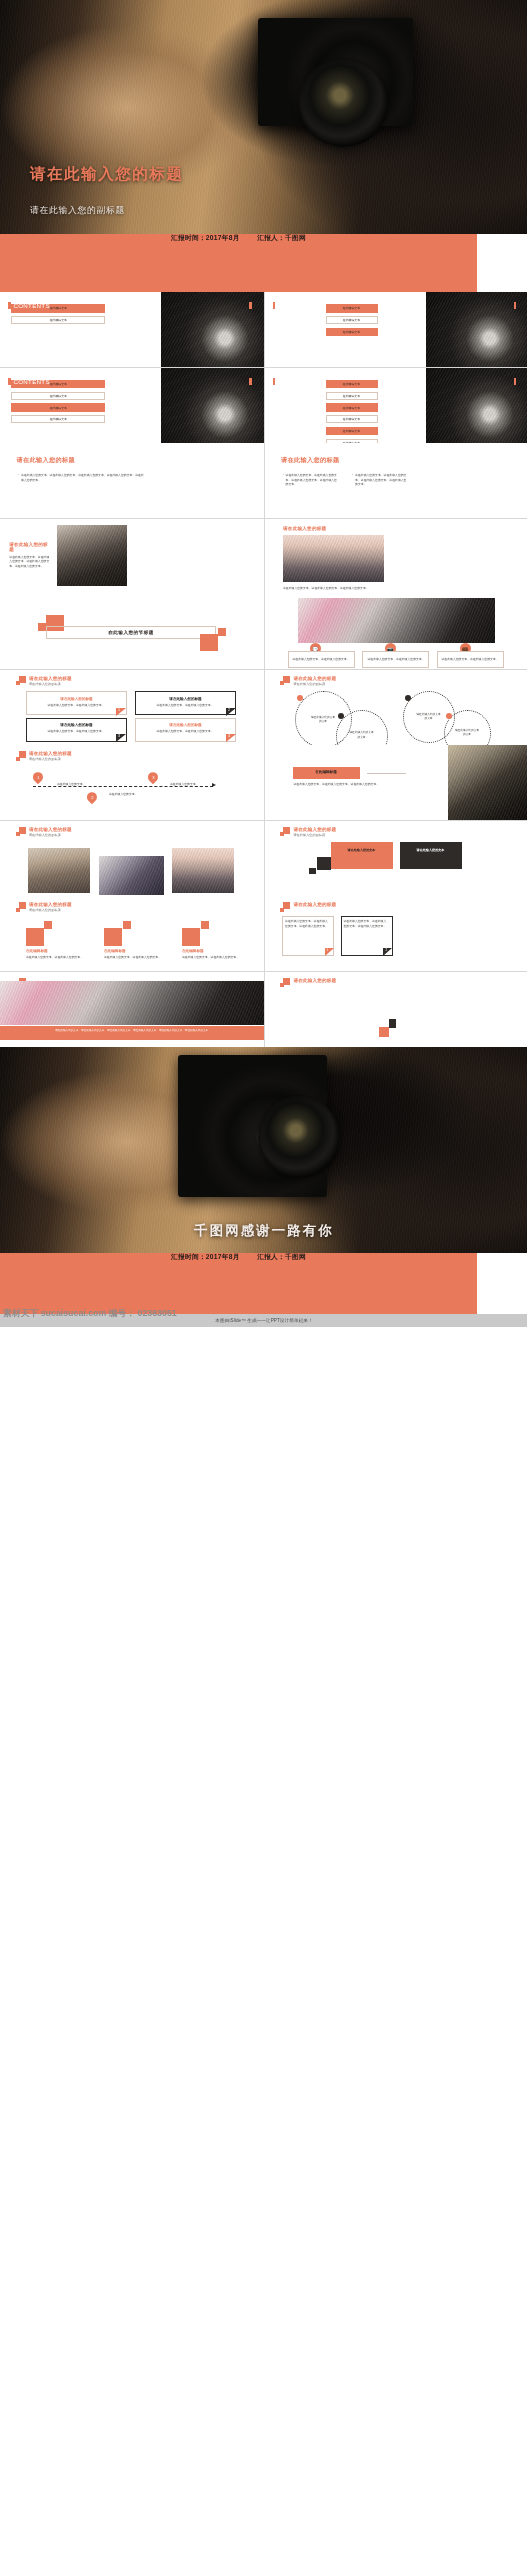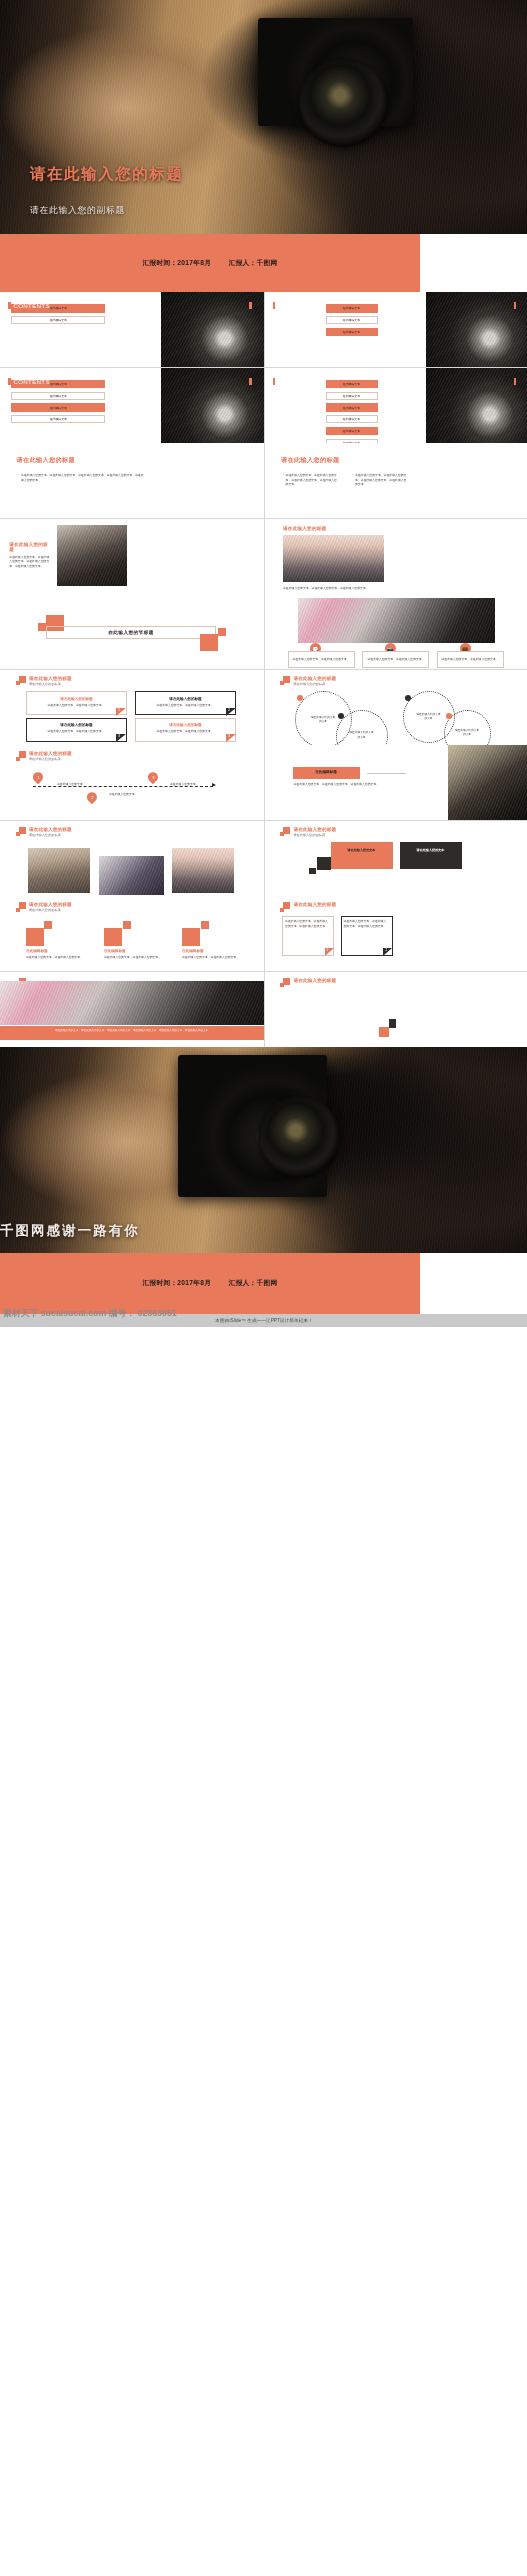--- a/index.html
+++ b/index.html
@@ -39,27 +39,27 @@
   }
   .hero-title{
     position:absolute; color:#e8795a; font-weight:700; letter-spacing:.10em;
     text-shadow:0 1px 3.6px rgba(0,0,0,.65);
   }
   .hero-sub{
     position:absolute; color:#efe7e2; font-weight:400; letter-spacing:.08em;
     text-shadow:0 1px 3.1px rgba(0,0,0,.7);
   }
   .hero-thanks{
-    position:absolute; width:100%; color:#f3ece8;
+    position:absolute; width:100%; text-align:center; color:#f3ece8;
     font-weight:700; letter-spacing:.16em; text-shadow:0 1px 4.6px rgba(0,0,0,.75);
   }
   
   .meta-band{
-    position:relative; width:420px; background:#e8795a;
-    display:flex; align-items:center; justify-content:center; gap:17.5px;
+    position:relative; width:477px; background:#e8795a;
+    display:flex; align-items:flex-start; justify-content:center; gap:17.5px;
   }
   .meta-band::before{
     content:""; position:absolute; inset:0;
     background-image:radial-gradient(circle,rgba(255,255,255,.42) 0.5px,transparent 0.5px);
     background-size:3.6px 3.6px; pointer-events:none;
   }
   .meta-item{ position:relative; color:#1d1a18; font-weight:600; letter-spacing:.04em; }
   
   .grid{ display:grid; grid-template-columns:264px 264px; width:528px; background:#d6d6d6; gap:0.5px 0.5px; }
   .slide{

